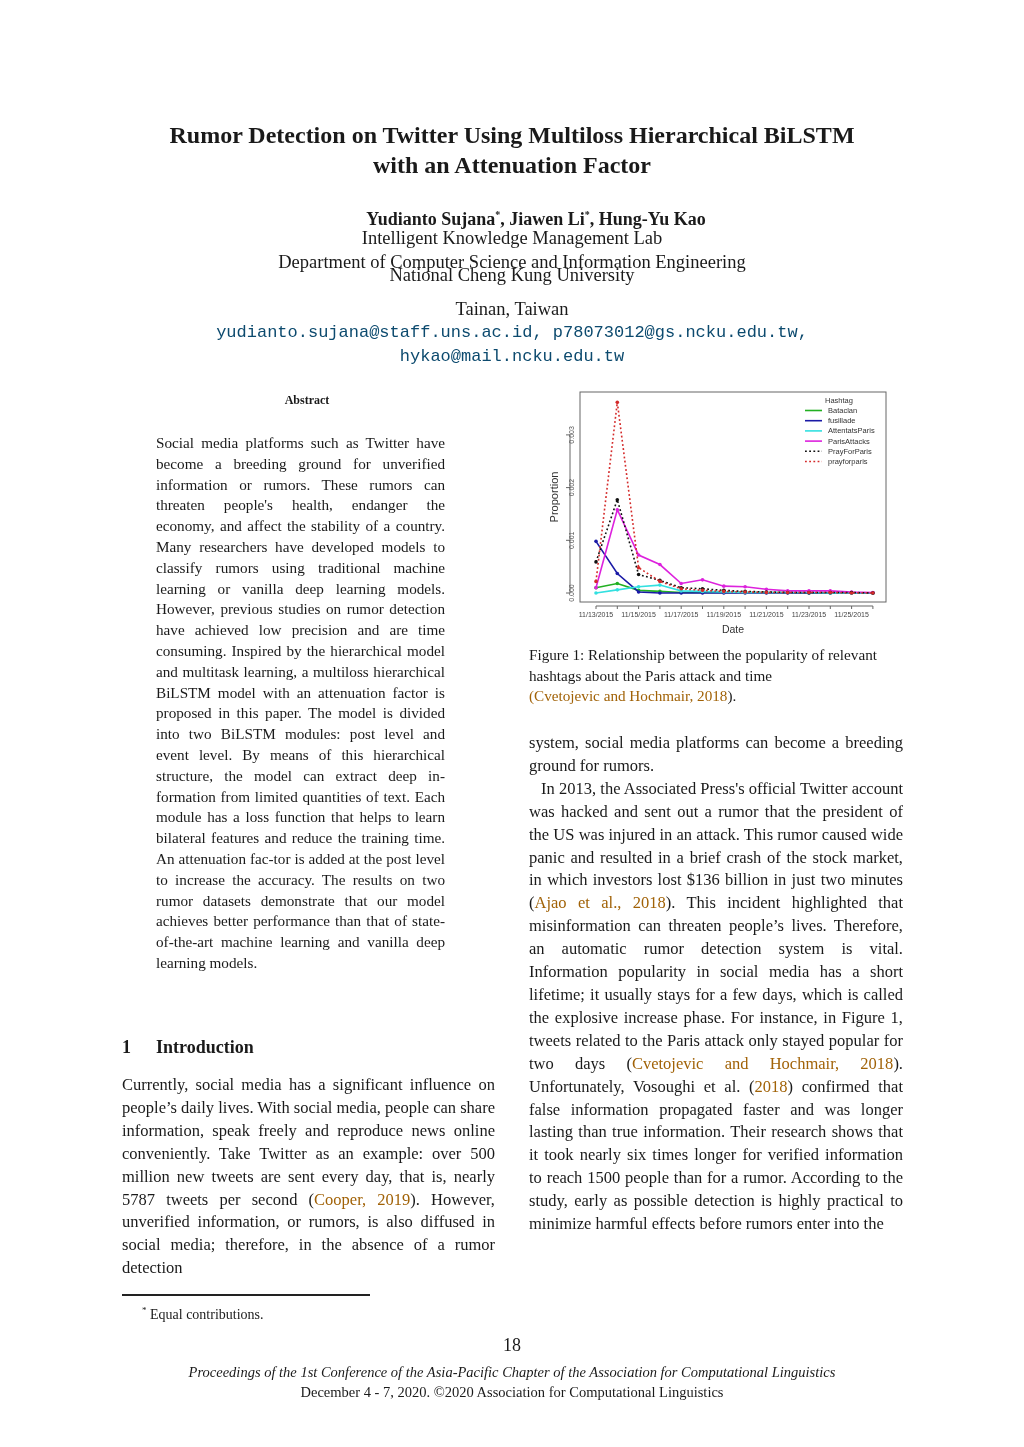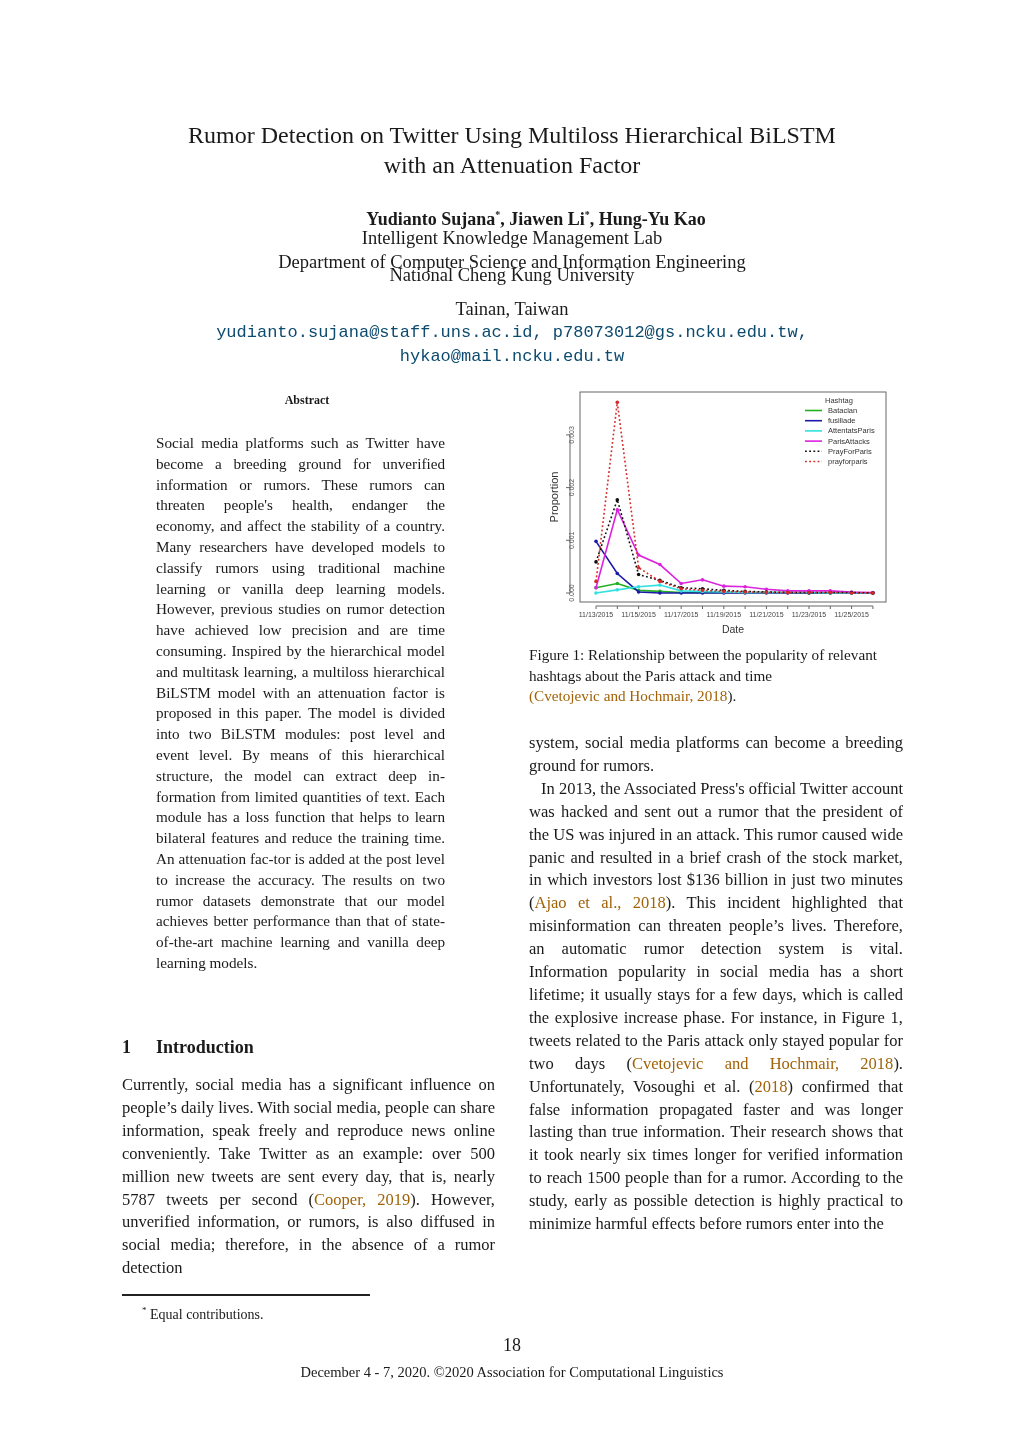--- a/index.html
+++ b/index.html
@@ -1,18 +1,18 @@
 <!DOCTYPE html>
 <html><head>
 <meta charset="utf-8">
 <style>
   html, body { margin:0; padding:0; background:#ffffff; }
   body { width:1024px; height:1447px; position:relative; overflow:hidden; font-family:"Liberation Serif", serif; color:#1a1a1a; }
   .abs { position:absolute; }
-  .title { left:0; width:1024px; top:120px; text-align:center; font-weight:normal; font-size:24px; line-height:30px; }
+  .title { left:0; width:1024px; top:120px; text-align:center; font-weight:bold; font-size:24px; line-height:30px; }
   .authors { left:0; width:1024px; top:203px; text-align:center; font-weight:bold; font-size:18px; line-height:24px;padding-left:24px; }
   .authors sup { font-size:10px; }
   .affil { left:0; width:1024px; text-align:center; font-size:18.5px; line-height:23.5px; }
   .email { left:0; width:1024px; text-align:center; font-family:"Liberation Mono", monospace; font-size:17px; line-height:23.5px; color:#0c4a6e; }
   .abs-head { left:222px; width:170px; top:393px; text-align:center; font-weight:bold; font-size:12px; }
   .abstract { left:156px; width:289px; top:433px; font-size:15.2px; line-height:20.8px; text-align:justify; }
   .sec-head { left:122px; top:1037px; font-weight:bold; font-size:18px; }
   .sec-head .num { display:inline-block; width:34px; }
   .col-text { font-size:16.5px; line-height:22.9px; text-align:justify; }
   .left-col { left:122px; width:373px; top:1074px; }
@@ -214,14 +214,15 @@
   <div>system, social media platforms can become a breeding ground for rumors.</div>
   <div class="indent"><span>In 2013, the Associated Press's official Twitter account was hacked and sent out a rumor that the president of the US was injured in an attack. This rumor caused wide panic and resulted in a brief crash of the stock market, in which investors lost $136 billion in just two minutes (</span><span class="cite">Ajao et al., 2018</span><span>). This incident highlighted that misinformation can threaten people’s lives. Therefore, an automatic rumor detection system is vital. Information popularity in social media has a short lifetime; it usually stays for a few days, which is called the explosive increase phase. For instance, in Figure 1, tweets related to the Paris attack only stayed popular for two days (</span><span class="cite">Cvetojevic and Hochmair, 2018</span><span>). Unfortunately, Vosoughi et al. (</span><span class="cite">2018</span><span>) confirmed that false information propagated faster and was longer lasting than true information. Their research shows that it took nearly six times longer for verified information to reach 1500 people than for a rumor. According to the study, early as possible detection is highly practical to minimize harmful effects before rumors enter into the</span></div>
 </div>
 
 <div class="abs footnote-rule"></div>
 <div class="abs footnote"><sup>*</sup> <span>Equal contributions.</span></div>
 
 <div class="abs pagenum">18</div>
 
 <div class="abs proc">
+  <div><i>Proceedings of the 1st Conference of the Asia-Pacific Chapter of the Association for Computational Linguistics</i></div>
   <div>December 4 - 7, 2020. ©2020 Association for Computational Linguistics</div>
 </div>
 
 </body></html>

